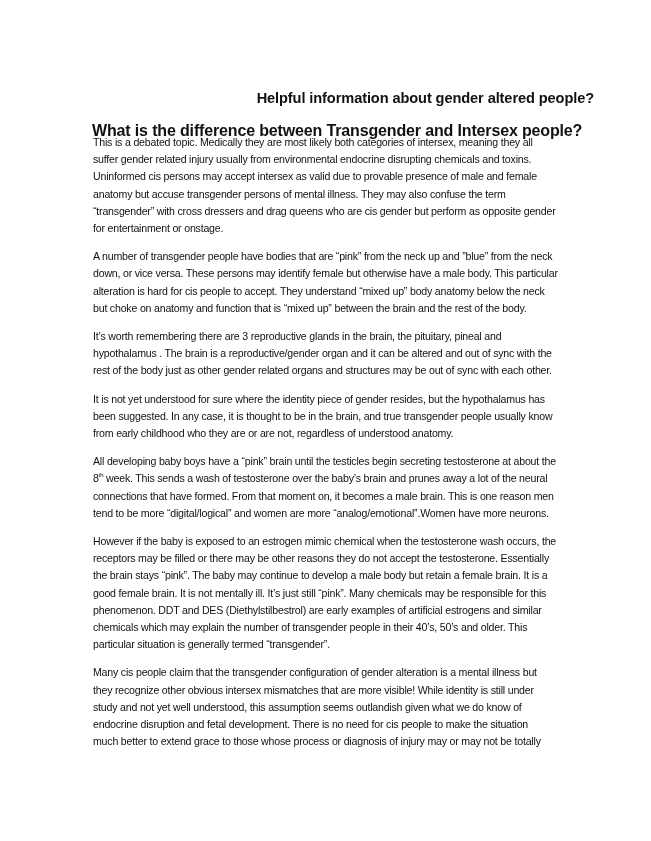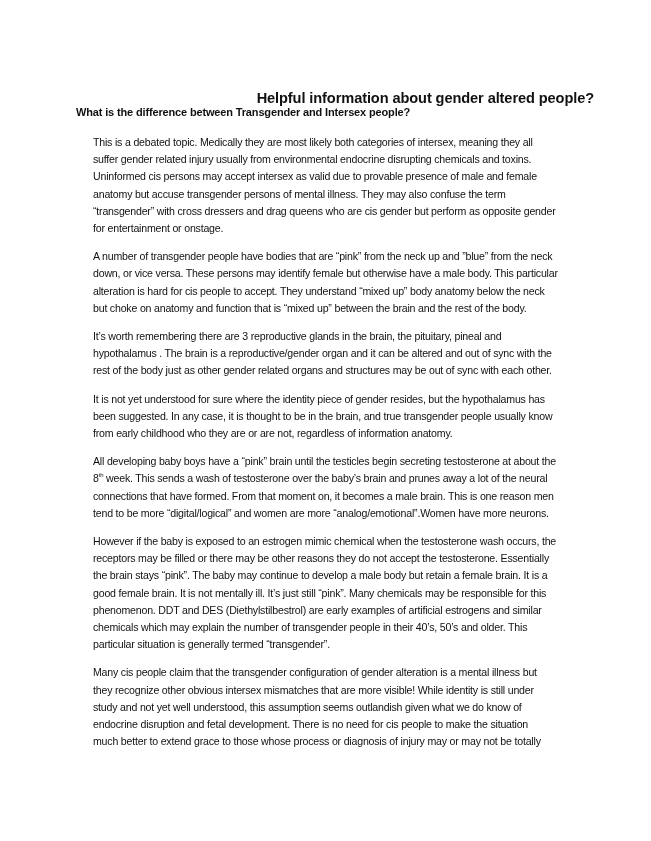--- a/index.html
+++ b/index.html
@@ -30,23 +30,23 @@
       font-weight: bold;
       font-size: 14.6px;
       letter-spacing: -0.1px;
       margin: 16px;
     }
     .subheading {
       position: absolute;
       top: 106px;
       left: 0;
       font-weight: bold;
-      font-size: 11px;
+      font-size: 16px;
       letter-spacing: -0.15px;
-      margin: 0;
+      margin: 16px;
       white-space: nowrap;
     }
     .body {
       position: absolute;
       top: 134px;
       left: 0;
       width: 502px;
     }
     .para {
       margin: 0 0 11px 0;
@@ -92,21 +92,21 @@
 
     <p class="para">
       <span class="line">It’s worth remembering there are 3 reproductive glands in the brain, the pituitary, pineal and</span>
       <span class="line">hypothalamus .  The brain is a reproductive/gender organ and it can be altered and out of sync with the</span>
       <span class="line">rest of the body just as other gender related organs and structures may be out of sync with each other.</span>
     </p>
 
     <p class="para">
       <span class="line">It is not yet understood for sure where the identity piece of gender resides, but the hypothalamus has</span>
       <span class="line">been suggested.  In any case, it is thought to be in the brain, and true transgender people usually know</span>
-      <span class="line">from early childhood who they are or are not, regardless of information anatomy.</span>
+      <span class="line">from early childhood who they are or are not, regardless of understood anatomy.</span>
     </p>
 
     <p class="para">
       <span class="line">All developing baby boys have a “pink” brain until the testicles begin secreting testosterone at about the</span>
       <span class="line"><span>8</span><sup>th</sup><span> week.  This sends a wash of testosterone over the baby’s brain and prunes away a lot of the neural</span></span>
       <span class="line">connections that have formed.  From that moment on, it becomes a male brain.  This is one reason men</span>
       <span class="line">tend to be more “digital/logical” and women are more “analog/emotional”.Women have more neurons.</span>
     </p>
 
     <p class="para">

